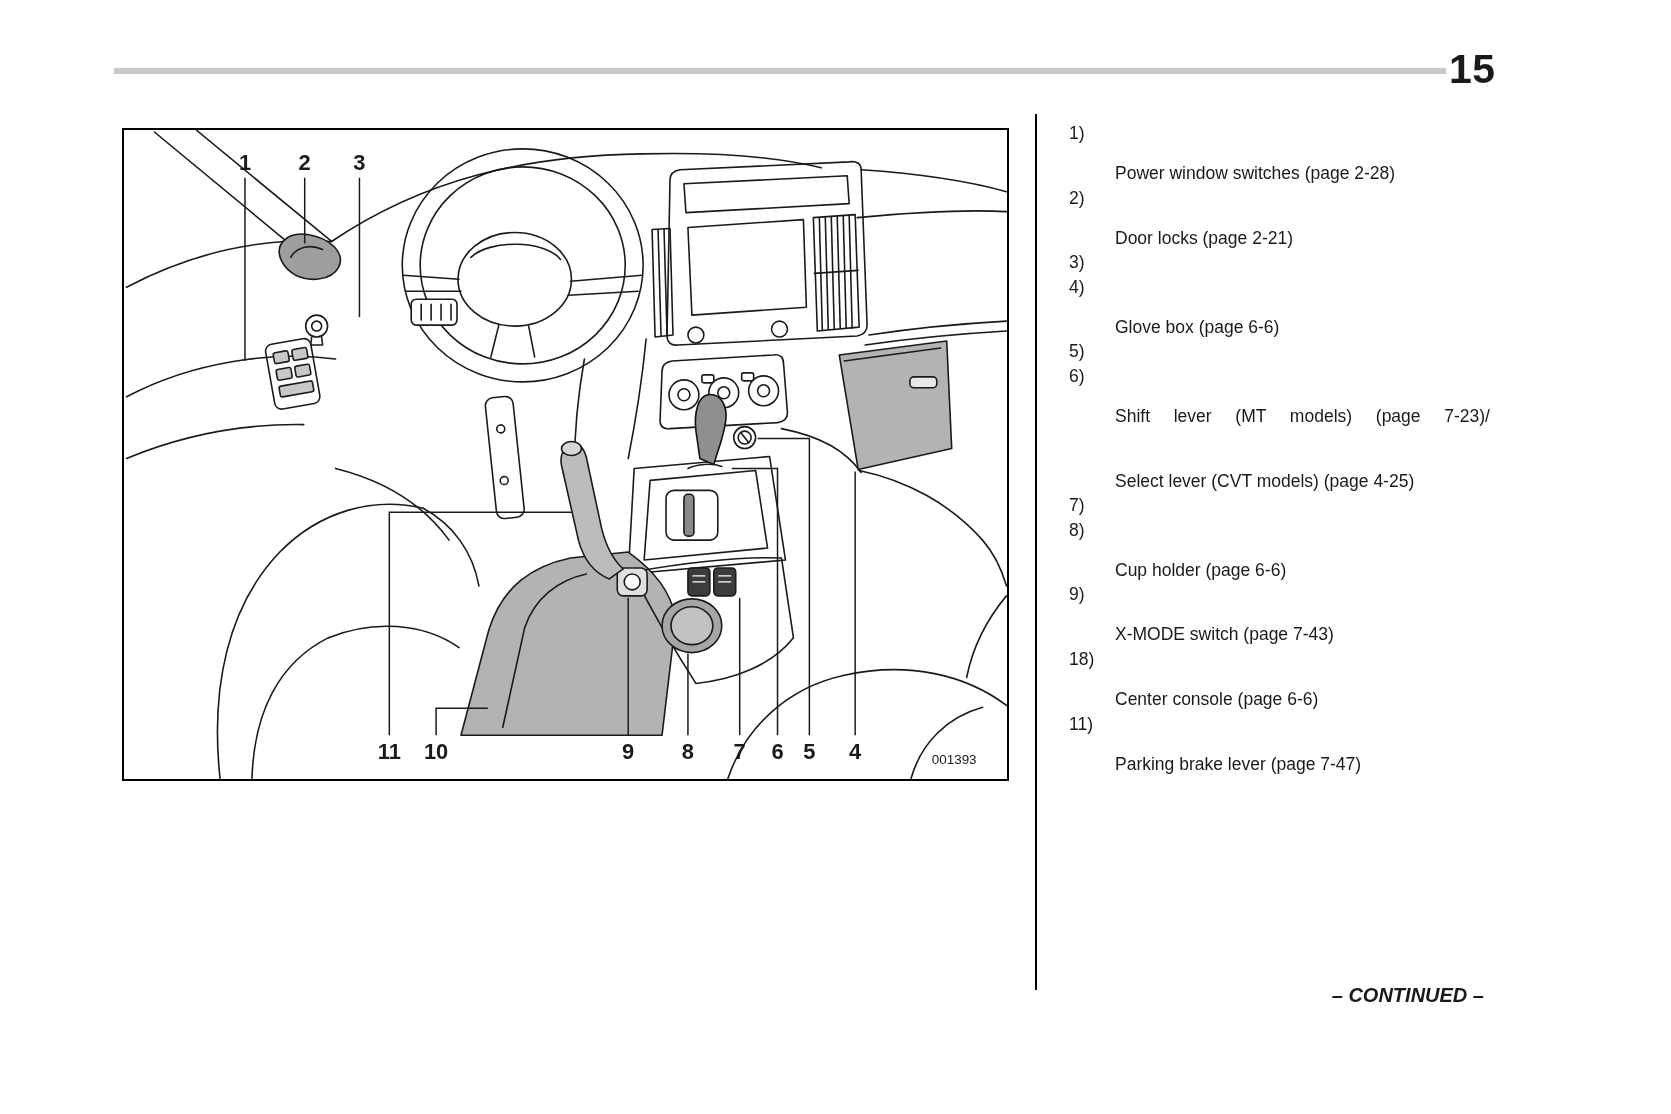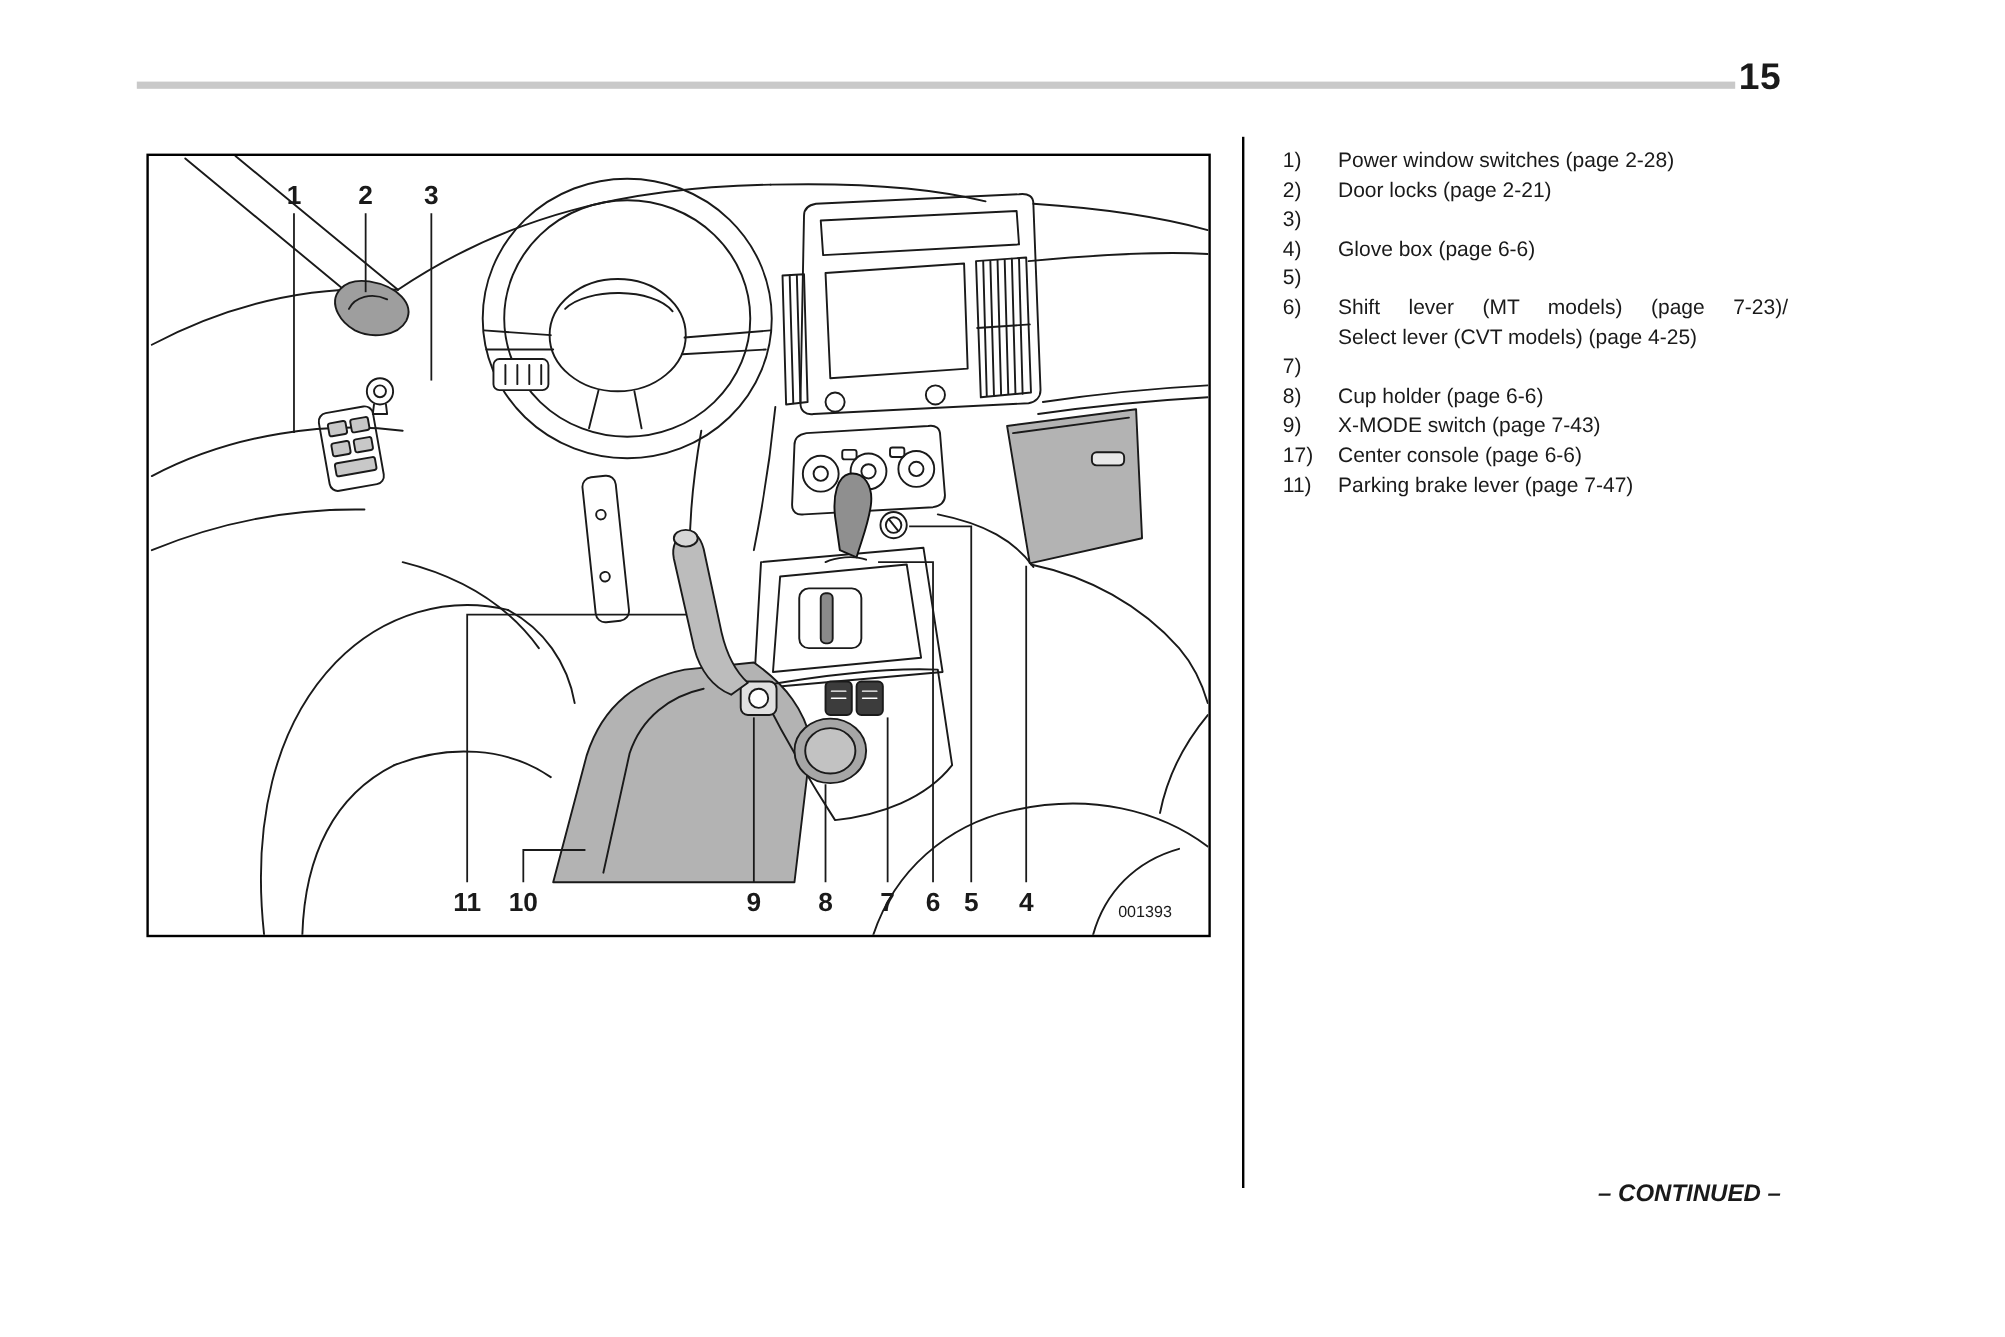--- a/index.html
+++ b/index.html
@@ -2,28 +2,28 @@
 <html><head>
 <meta charset="utf-8">
 <style>
   * { margin:0; padding:0; box-sizing:border-box; }
   html,body { background:#ffffff; }
   body {
     width:1671px; height:1114px; position:relative; overflow:hidden;
     font-family:"Liberation Sans", sans-serif; color:#1a1a1a;
   }
   .top-rule { position:absolute; left:114px; top:68px; width:1332px; height:6px; background:#c9c9c9; }
-  .page-number { position:absolute; left:1449px; top:46px; font-size:31px; font-weight:bold; letter-spacing:0.5px; }
+  .page-number { position:absolute; left:1449px; top:46px; font-size:41px; font-weight:bold; letter-spacing:0.5px; }
   .figure-box { position:absolute; left:122px; top:128px; width:887px; height:653px; border:2px solid #000; background:#fff; }
   .figure-box svg { width:100%; height:100%; display:block; }
   .divider { position:absolute; left:1035px; top:114px; width:2px; height:876px; background:#000; }
   .legend { position:absolute; left:1069px; top:121px; width:421px; font-size:17.5px; line-height:24.6px; }
   .legend-row { display:flex; }
   .legend-num { flex:0 0 46px; width:46px; }
-  .legend-text { flex:1; }
+  .legend-text { flex:1;margin-top:40px; }
   .legend-row.justify .legend-text { text-align:justify; text-align-last:justify; }
   .continued { position:absolute; right:187px; top:984px; font-size:20px; font-weight:bold; font-style:italic; }
   svg text { font-family:"Liberation Sans", sans-serif; }
 </style>
 </head>
 <body>
 
 <div class="page">
 
   <div class="top-rule"></div>
@@ -235,21 +235,21 @@
       </div>
       <div class="legend-row">
         <span class="legend-num">8)</span>
         <span class="legend-text">Cup holder (page 6-6)</span>
       </div>
       <div class="legend-row">
         <span class="legend-num">9)</span>
         <span class="legend-text">X-MODE switch (page 7-43)</span>
       </div>
       <div class="legend-row">
-        <span class="legend-num">17)</span>
+        <span class="legend-num">18)</span>
         <span class="legend-text">Center console (page 6-6)</span>
       </div>
       <div class="legend-row">
         <span class="legend-num">11)</span>
         <span class="legend-text">Parking brake lever (page 7-47)</span>
       </div>
     </div>
 
   <div class="continued">– CONTINUED –</div>
 </div>

